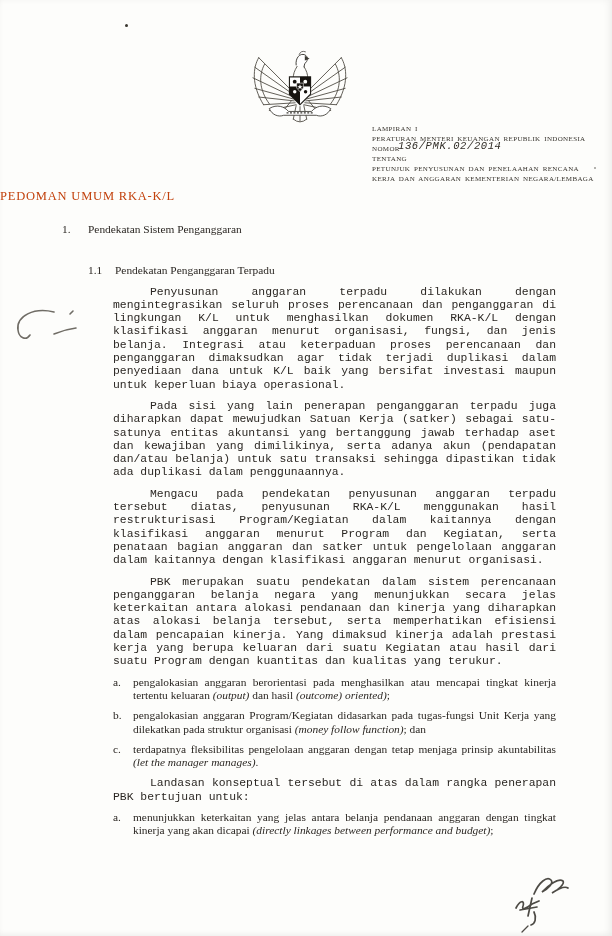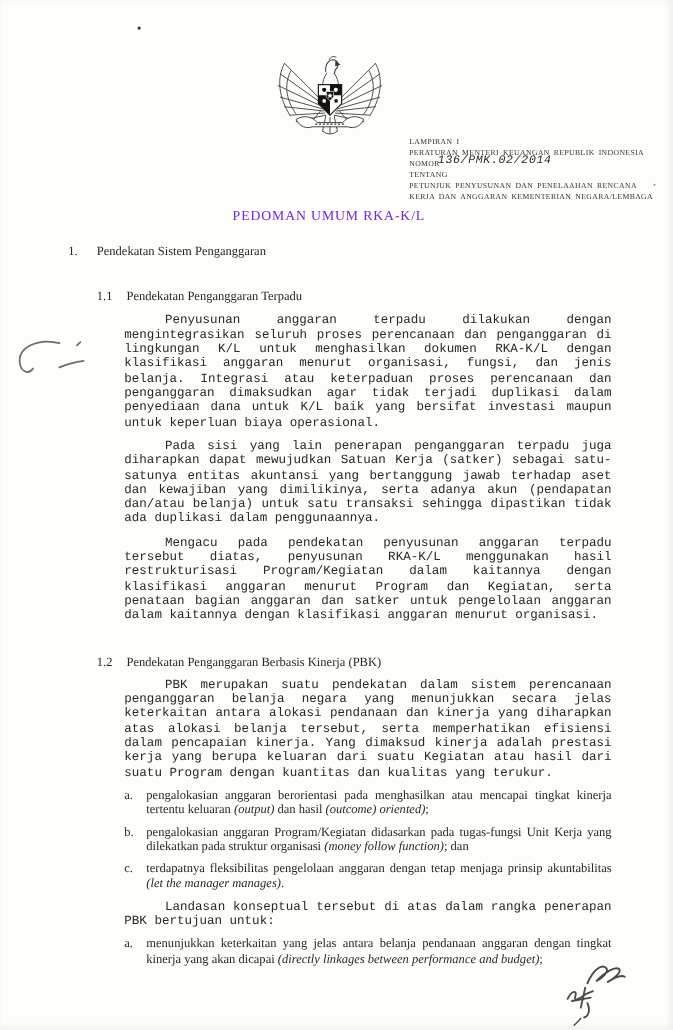--- a/index.html
+++ b/index.html
@@ -32,22 +32,22 @@
   .reg .nomor-value{
     position:absolute;left:26px;top:-3px;
     font-family:"Liberation Mono","DejaVu Sans Mono",monospace;
     font-size:10.5px;letter-spacing:0.6px;word-spacing:0;
     color:#2e2a24;
     font-style:italic;
   }
   
   .doc-title{
     position:absolute;top:189px;left:0;right:14px;
-    text-align:center;font-size:12.5px;letter-spacing:0.8px;
-    color:#6d28d9;
+    text-align:left;font-size:12.5px;letter-spacing:0.8px;
+    color:#c2410c;
   }
   
   .bodytext{
     position:absolute;left:62px;top:223px;width:494px;
     font-size:11.4px;line-height:13.3px;
   }
   .sec-head{display:flex;}
   .sec-head .num{width:26px;flex:none;}
   .sub-head{display:flex;margin:28px 0 0 26px;}
   .sub-head .num{width:27px;flex:none;}
@@ -126,24 +126,20 @@
 
     <div class="sub-head">
       <span class="num">1.1</span>
       <span>Pendekatan Penganggaran Terpadu</span>
     </div>
 
     <p class="para">Penyusunan anggaran terpadu dilakukan dengan mengintegrasikan seluruh proses perencanaan dan penganggaran di lingkungan K/L untuk menghasilkan dokumen RKA-K/L dengan klasifikasi anggaran menurut organisasi, fungsi, dan jenis belanja. Integrasi atau keterpaduan proses perencanaan dan penganggaran dimaksudkan agar tidak terjadi duplikasi dalam penyediaan dana untuk K/L baik yang bersifat investasi maupun untuk keperluan biaya operasional.</p>
     <p class="para">Pada sisi yang lain penerapan penganggaran terpadu juga diharapkan dapat mewujudkan Satuan Kerja (satker) sebagai satu-satunya entitas akuntansi yang bertanggung jawab terhadap aset dan kewajiban yang dimilikinya, serta adanya akun (pendapatan dan/atau belanja) untuk satu transaksi sehingga dipastikan tidak ada duplikasi dalam penggunaannya.</p>
     <p class="para">Mengacu pada pendekatan penyusunan anggaran terpadu tersebut diatas, penyusunan RKA-K/L menggunakan hasil restrukturisasi Program/Kegiatan dalam kaitannya dengan klasifikasi anggaran menurut Program dan Kegiatan, serta penataan bagian anggaran dan satker untuk pengelolaan anggaran dalam kaitannya dengan klasifikasi anggaran menurut organisasi.</p>
 
-    <div class="sub-head">
-      <span class="num">1.2</span>
-      <span>Pendekatan Penganggaran Berbasis Kinerja (PBK)</span>
-    </div>
 
     <p class="para">PBK merupakan suatu pendekatan dalam sistem perencanaan penganggaran belanja negara yang menunjukkan secara jelas keterkaitan antara alokasi pendanaan dan kinerja yang diharapkan atas alokasi belanja tersebut, serta memperhatikan efisiensi dalam pencapaian kinerja. Yang dimaksud kinerja adalah prestasi kerja yang berupa keluaran dari suatu Kegiatan atau hasil dari suatu Program dengan kuantitas dan kualitas yang terukur.</p>
 
     <div class="li">
       <span class="marker">a.</span>
       <span class="txt"><span>pengalokasian anggaran berorientasi pada menghasilkan atau mencapai tingkat kinerja tertentu keluaran </span><span class="italic">(output)</span><span> dan hasil </span><span class="italic">(outcome) oriented)</span><span>;</span></span>
     </div>
     <div class="li">
       <span class="marker">b.</span>
       <span class="txt"><span>pengalokasian anggaran Program/Kegiatan didasarkan pada tugas-fungsi Unit Kerja yang dilekatkan pada struktur organisasi </span><span class="italic">(money follow function)</span><span>; dan</span></span>

